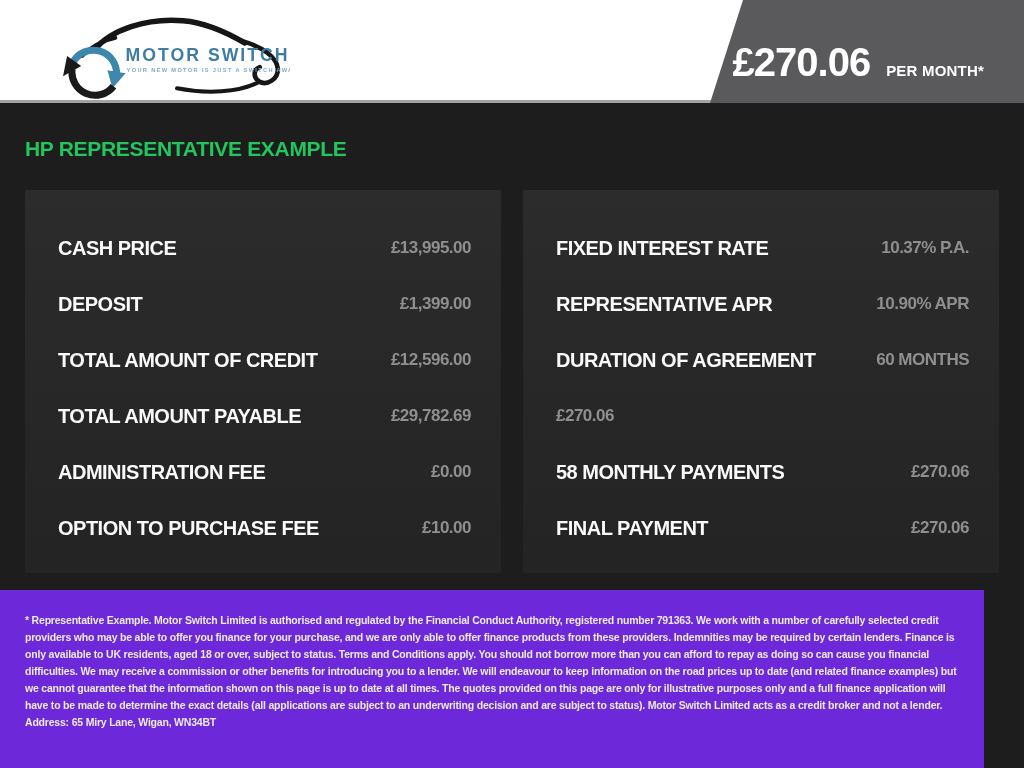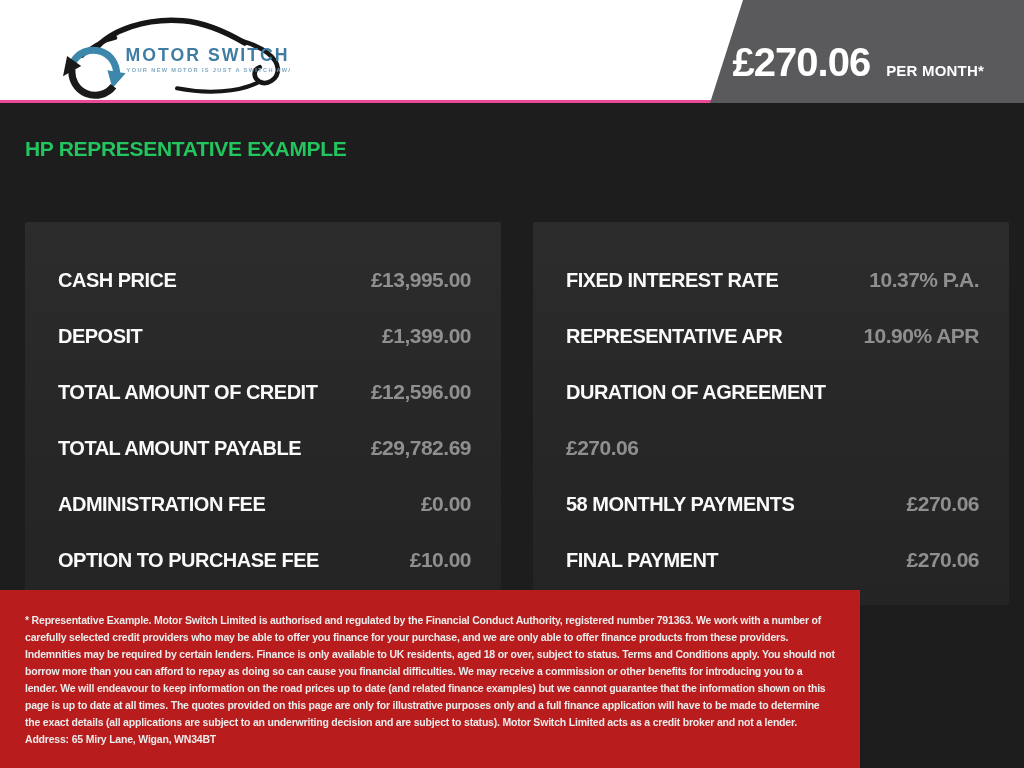--- a/index.html
+++ b/index.html
@@ -10,21 +10,21 @@
     overflow: hidden;
     position: relative;
   }
 
   
   .header {
     position: relative;
     width: 1024px;
     height: 103px;
     background: #ffffff;
-    border-bottom: 3px solid #ec4899;
+    border-bottom: 3px solid #a3a3a3;
   }
   .logo {
     position: absolute;
     left: 58px;
     top: 8px;
     width: 232px;
     height: 92px;
     cursor: pointer;
   }
   .badge {
@@ -72,22 +72,21 @@
 
   
   .panels {
     position: absolute;
     top: 190px;
     left: 25px;
     width: 974px;
     height: 381px;
     display: grid;
     grid-template-columns: 476px 476px;
-    gap: 32px;
-    margin-top: 32px;
+    gap: 22px;
   }
   .panel {
     background: linear-gradient(180deg, #2c2c2c 0%, #272727 55%, #242424 100%);
     border-radius: 2px;
     padding: 30px 30px 17px 33px;
     display: flex;
     flex-direction: column;
   }
   .finance-row {
     height: 56px;
@@ -97,35 +96,35 @@
   }
   .finance-label {
     color: #fafafa;
     font-size: 20px;
     font-weight: 700;
     letter-spacing: -0.5px;
     white-space: nowrap;
   }
   .finance-value {
     color: #8f8f8f;
-    font-size: 21px;
+    font-size: 17px;
     font-weight: 700;
     letter-spacing: -0.5px;
     white-space: nowrap;
     text-align: right;
   }
 
   
   .disclaimer-section {
     position: absolute;
     top: 590px;
     left: 0;
-    width: 860px;
+    width: 984px;
     height: 178px;
-    background: #b91c1c;
+    background: #6d28d9;
   }
   .disclaimer-text {
     margin: 22px 25px 0 25px;
     color: #ebebeb;
     font-size: 10.5px;
     font-weight: 700;
     letter-spacing: -0.2px;
     line-height: 17px;
   }
 
@@ -216,20 +215,21 @@
     <div class="finance-row">
       <span class="finance-label">FIXED INTEREST RATE</span>
       <span class="finance-value">10.37% P.A.</span>
     </div>
     <div class="finance-row">
       <span class="finance-label">REPRESENTATIVE APR</span>
       <span class="finance-value">10.90% APR</span>
     </div>
     <div class="finance-row">
       <span class="finance-label">DURATION OF AGREEMENT</span>
+      <span class="finance-value">60 MONTHS</span>
     </div>
     <div class="finance-row">
       <span class="finance-value">£270.06</span>
     </div>
     <div class="finance-row">
       <span class="finance-label">58 MONTHLY PAYMENTS</span>
       <span class="finance-value">£270.06</span>
     </div>
     <div class="finance-row">
       <span class="finance-label">FINAL PAYMENT</span>

